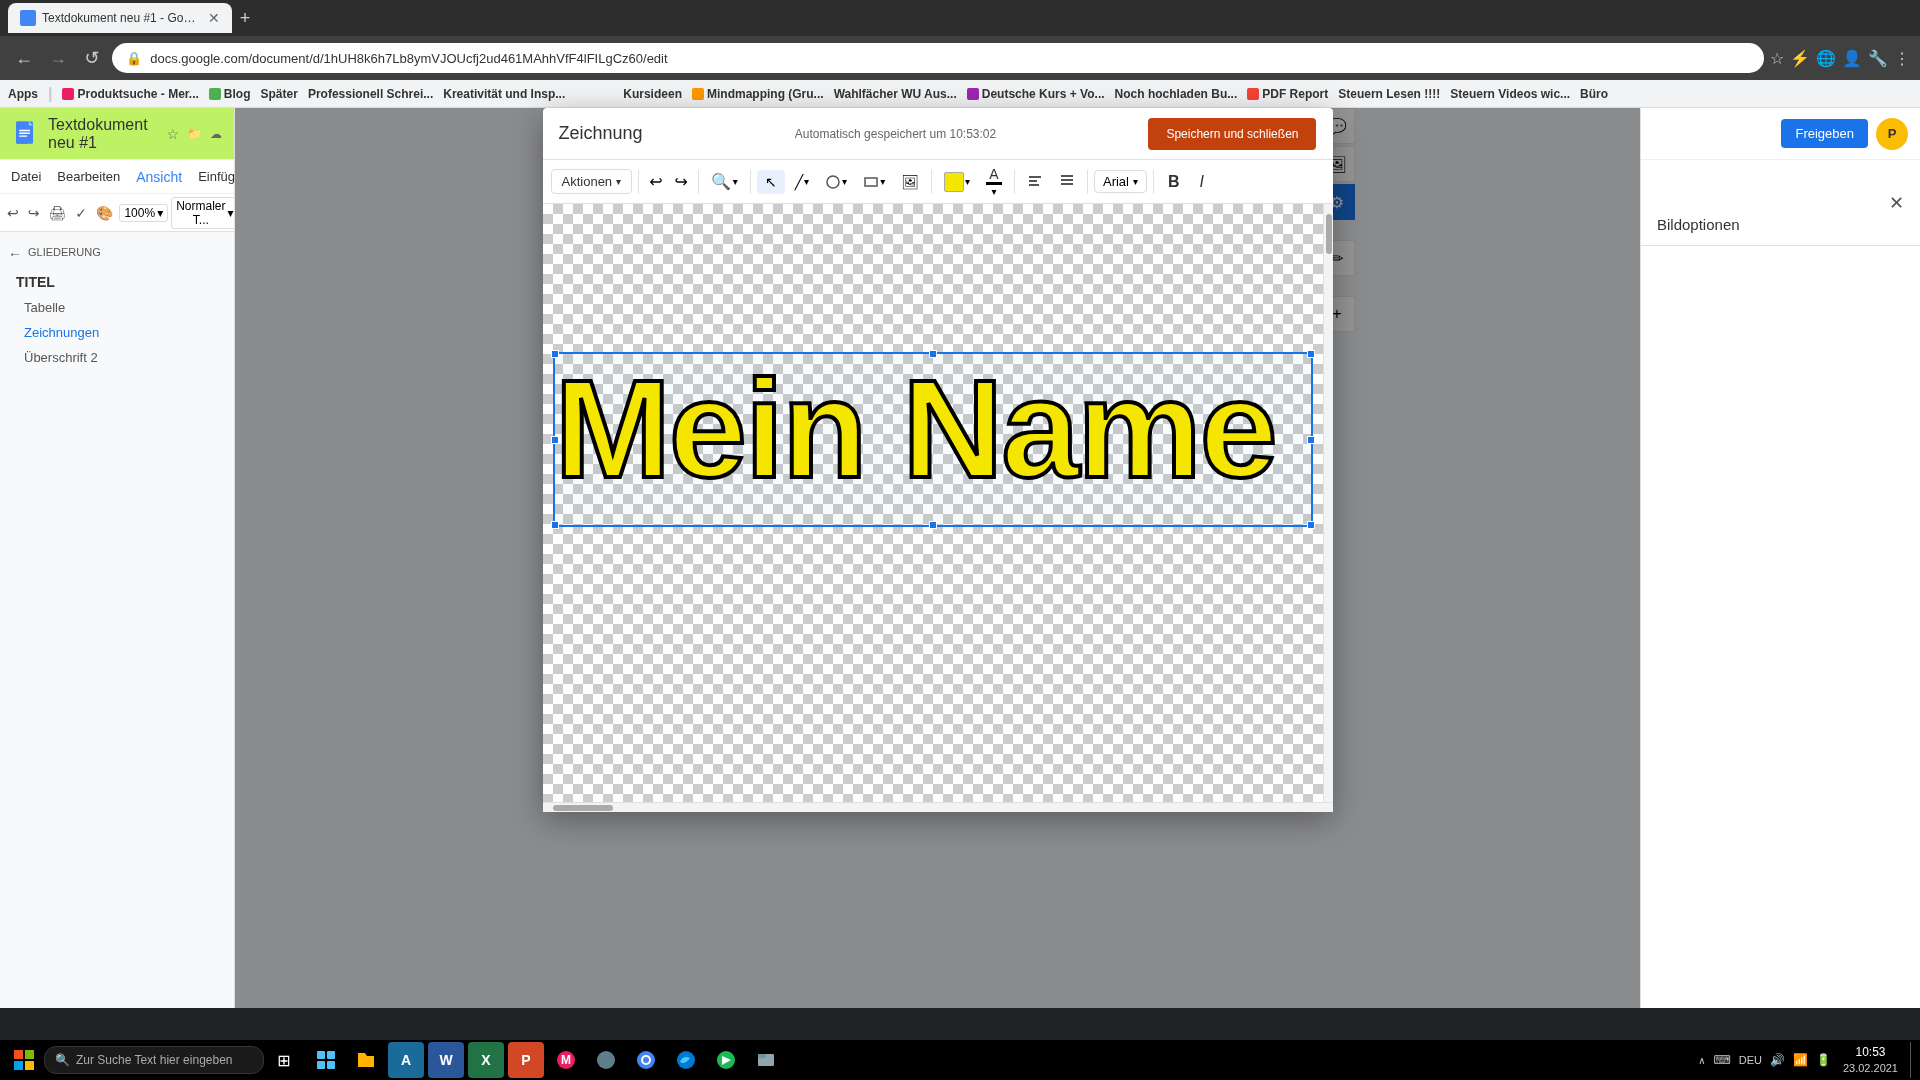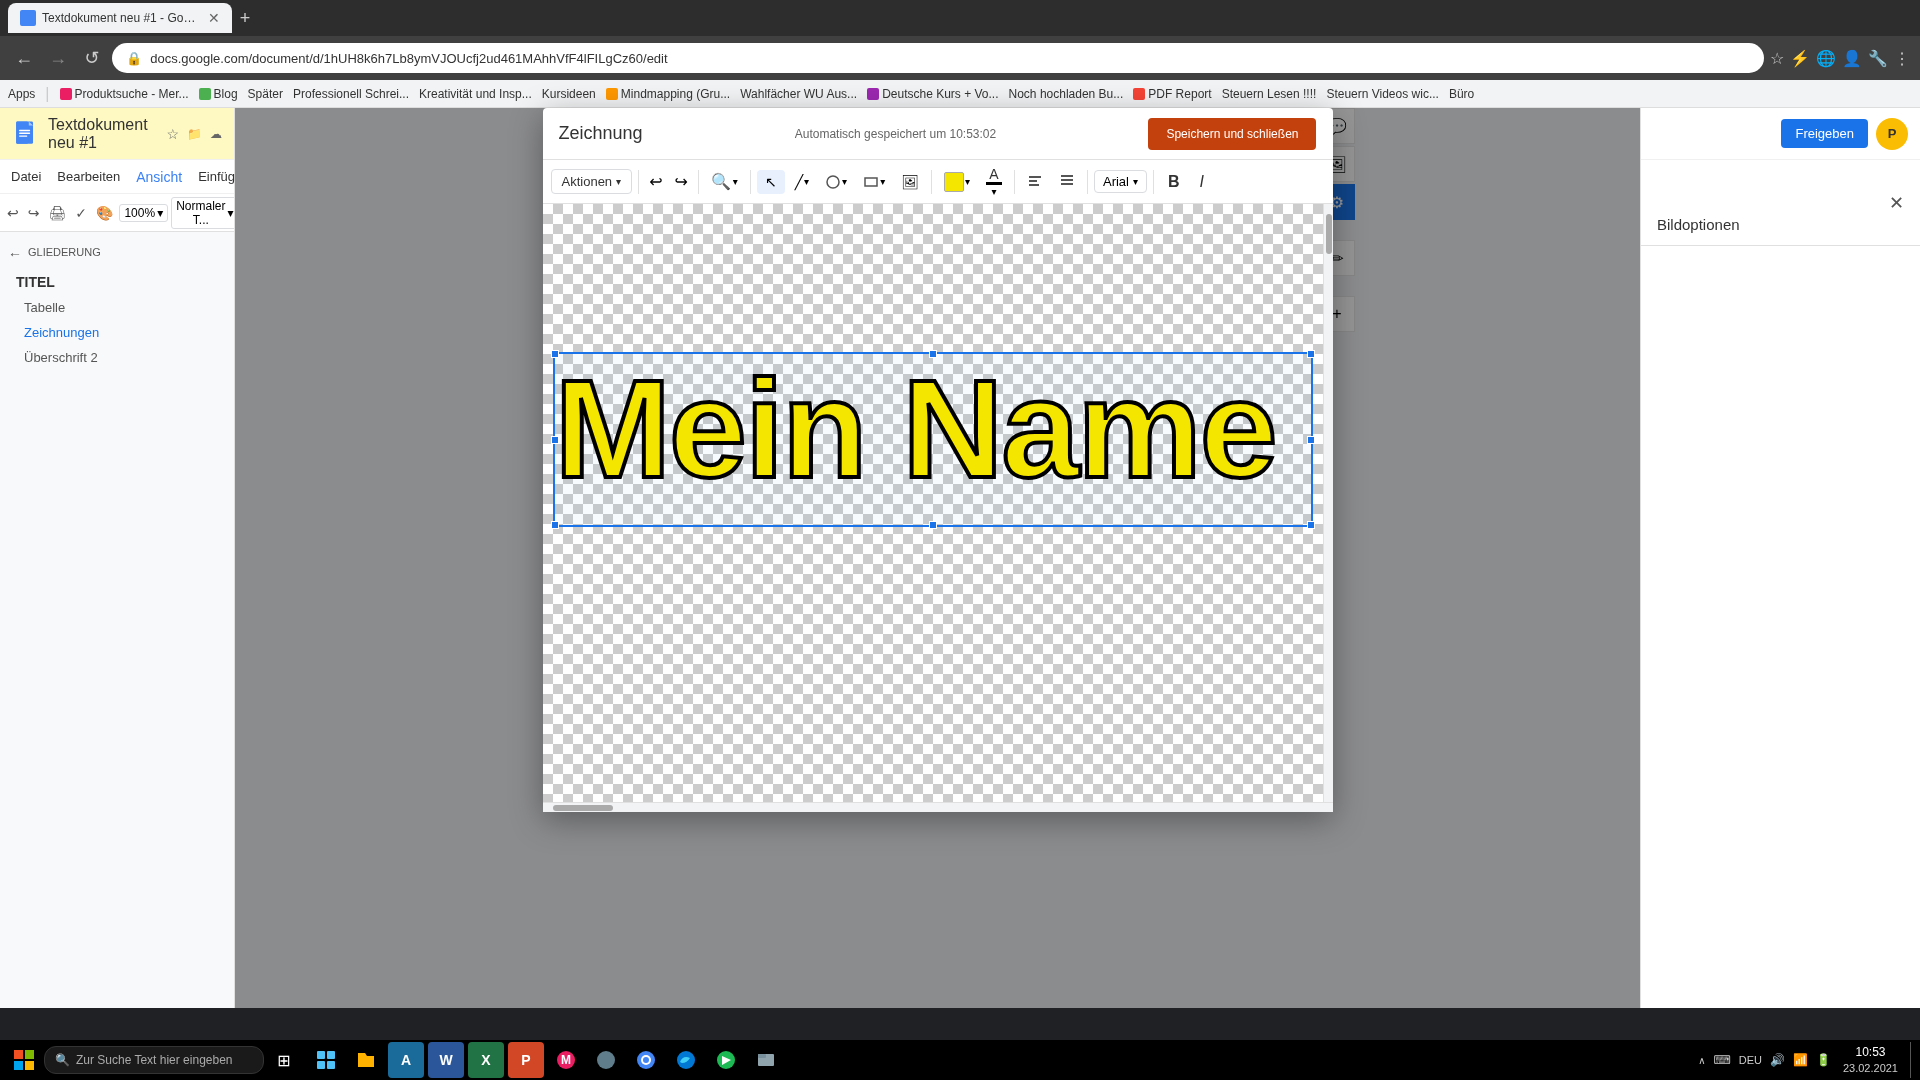--- a/index.html
+++ b/index.html
@@ -30,45 +30,45 @@
     <div style="display:flex; gap:6px; align-items:center;">
       <span style="color:#ccc; font-size:16px; cursor:pointer;">☆</span>
       <span style="color:#ccc; font-size:16px; cursor:pointer;">⚡</span>
       <span style="color:#ccc; font-size:16px; cursor:pointer;">🌐</span>
       <span style="color:#ccc; font-size:16px; cursor:pointer;">👤</span>
       <span style="color:#ccc; font-size:16px; cursor:pointer;">🔧</span>
       <span style="color:#ccc; font-size:16px; cursor:pointer;">⋮</span>
     </div>
   </div>
 
-  <div style="background:#f1f3f4; height:28px; display:flex; align-items:center; padding:0 8px; gap:10px; border-bottom:1px solid #ddd; overflow:hidden;">
+  <div style="background:#f1f3f4; height:28px; display:flex; align-items:center; padding:0 8px; gap:10px; border-bottom:1px solid #ddd; overflow:hidden;font-weight:bold;">
     <span style="font-size:12px; color:#333; cursor:pointer; white-space:nowrap;">Apps</span>
     <span style="color:#ccc;">|</span>
     <span style="font-size:12px; color:#333; cursor:pointer; white-space:nowrap; display:flex; align-items:center; gap:3px;"><span style="background:#e91e63; width:12px; height:12px; border-radius:2px; display:inline-block;"></span>Produktsuche - Mer...</span>
     <span style="font-size:12px; color:#333; cursor:pointer; white-space:nowrap; display:flex; align-items:center; gap:3px;"><span style="background:#4caf50; width:12px; height:12px; border-radius:2px; display:inline-block;"></span>Blog</span>
     <span style="font-size:12px; color:#333; cursor:pointer; white-space:nowrap;">Später</span>
     <span style="font-size:12px; color:#333; cursor:pointer; white-space:nowrap;">Professionell Schrei...</span>
     <span style="font-size:12px; color:#333; cursor:pointer; white-space:nowrap;">Kreativität und Insp...</span>
-    <span style="font-size:12px; color:#333; cursor:pointer; white-space:nowrap;">Kursideen</span>
+    <span style="font-size:12px; color:#333; cursor:pointer; white-space:nowrap;margin-left:48px;">Kursideen</span>
     <span style="font-size:12px; color:#333; cursor:pointer; white-space:nowrap; display:flex; align-items:center; gap:3px;"><span style="background:#ff9800; width:12px; height:12px; border-radius:2px; display:inline-block;"></span>Mindmapping (Gru...</span>
     <span style="font-size:12px; color:#333; cursor:pointer; white-space:nowrap;">Wahlfächer WU Aus...</span>
     <span style="font-size:12px; color:#333; cursor:pointer; white-space:nowrap; display:flex; align-items:center; gap:3px;"><span style="background:#9c27b0; width:12px; height:12px; border-radius:2px; display:inline-block;"></span>Deutsche Kurs + Vo...</span>
     <span style="font-size:12px; color:#333; cursor:pointer; white-space:nowrap;">Noch hochladen Bu...</span>
     <span style="font-size:12px; color:#333; cursor:pointer; white-space:nowrap; display:flex; align-items:center; gap:3px;"><span style="background:#f44336; width:12px; height:12px; border-radius:2px; display:inline-block;"></span>PDF Report</span>
     <span style="font-size:12px; color:#333; cursor:pointer; white-space:nowrap;">Steuern Lesen !!!!</span>
     <span style="font-size:12px; color:#333; cursor:pointer; white-space:nowrap;">Steuern Videos wic...</span>
     <span style="font-size:12px; color:#333; cursor:pointer; white-space:nowrap;">Büro</span>
   </div>
 </div>
 
 <div style="display:flex; width:100%; height:900px; position:relative;">
 
   <div style="width:235px; background:#f8f9fa; border-right:1px solid #e0e0e0; flex-shrink:0; display:flex; flex-direction:column; height:900px;">
 
-    <div style="display:flex; align-items:center; height:52px; padding:0 12px; gap:8px; background:#fef9c3; border-bottom:1px solid #f0f0f0;">
+    <div style="display:flex; align-items:center; height:52px; padding:0 12px; gap:8px; background:#bef264; border-bottom:1px solid #f0f0f0;">
 
       <div style="width:36px; height:36px; display:flex; align-items:center; justify-content:center; cursor:pointer;">
         <svg width="28" height="28" viewBox="0 0 40 40" fill="none">
           <rect x="6" y="2" width="24" height="32" rx="2" fill="#4285f4"></rect>
           <rect x="6" y="2" width="17" height="32" rx="2" fill="#4285f4"></rect>
           <path d="M24 2 L30 8 L24 8 Z" fill="#a8c7fa"></path>
           <rect x="10" y="14" width="16" height="2" rx="1" fill="white"></rect>
           <rect x="10" y="18" width="16" height="2" rx="1" fill="white"></rect>
           <rect x="10" y="22" width="12" height="2" rx="1" fill="white"></rect>
         </svg>

